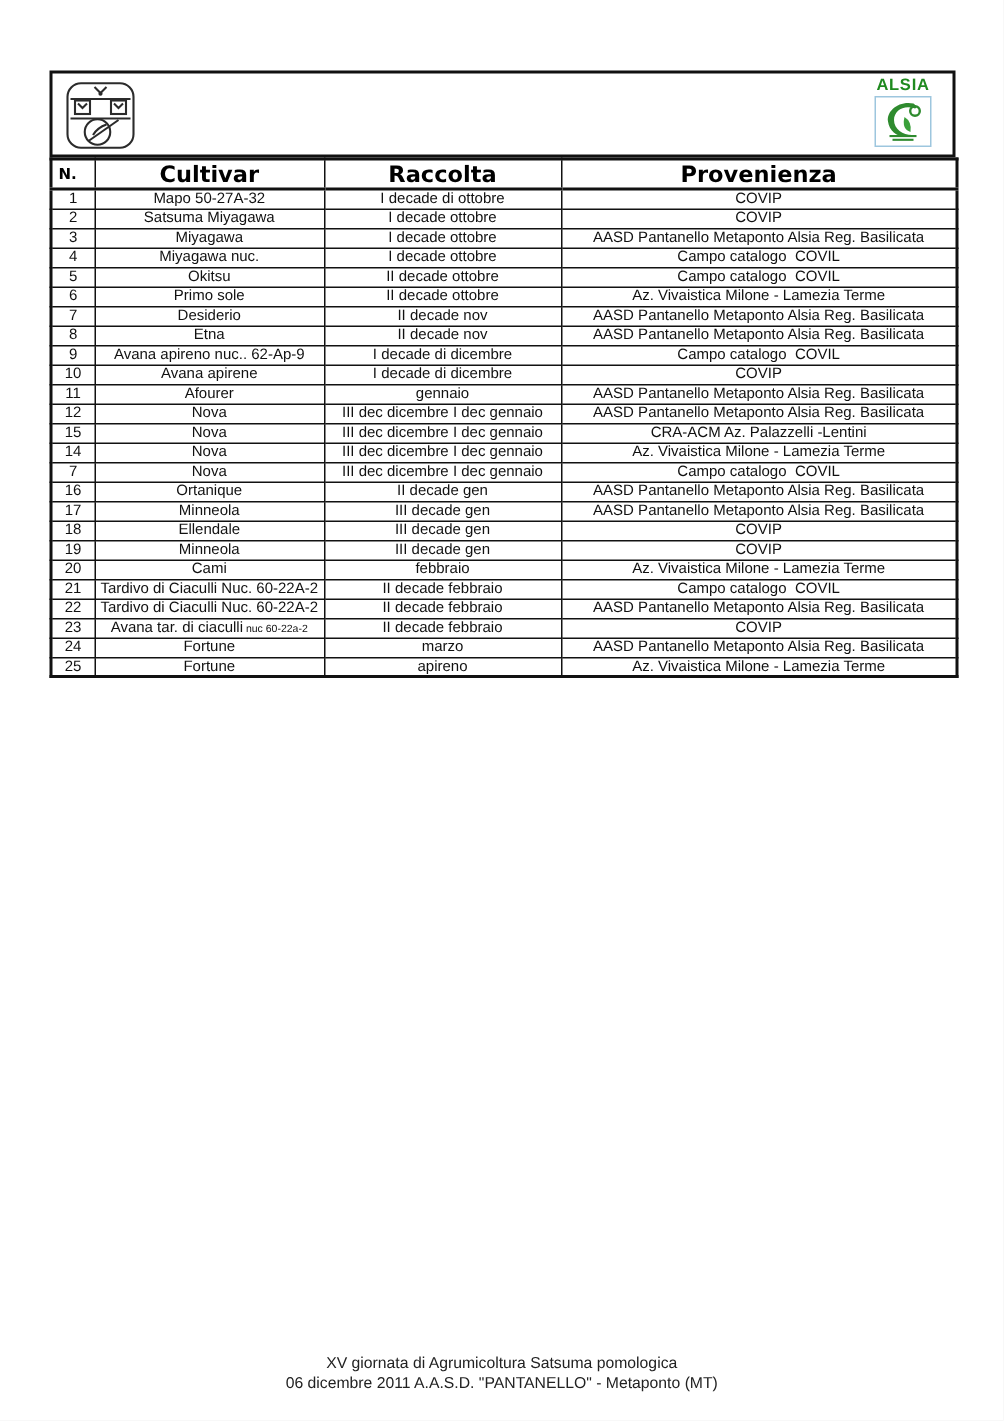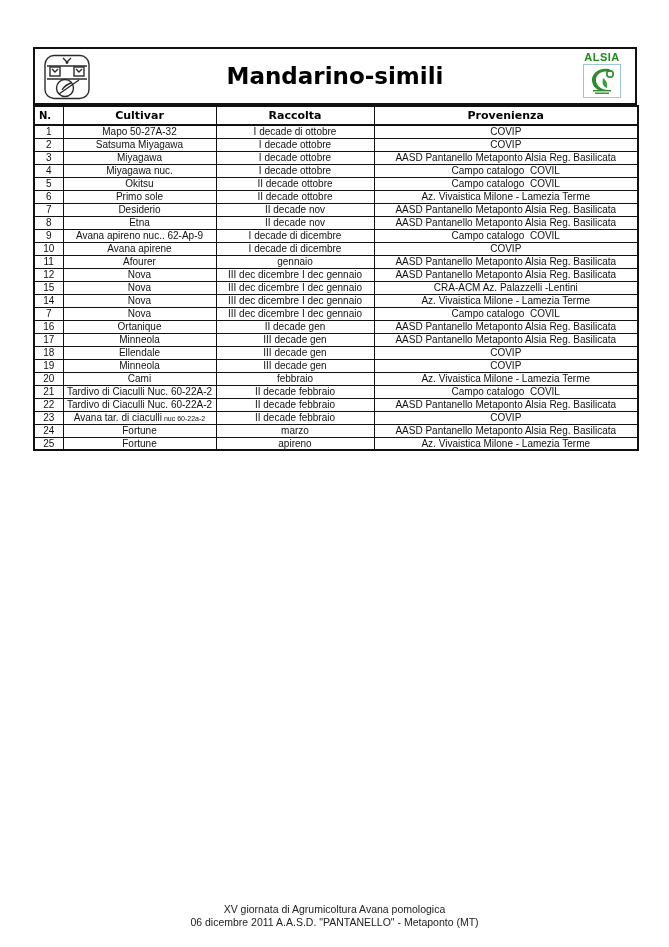--- a/index.html
+++ b/index.html
@@ -38,21 +38,21 @@
     border:2px solid #111;
   }
   table.cultivar th, table.cultivar td{
     border:1px solid #111;
     padding:0 3px;box-sizing:border-box;
     text-align:center;vertical-align:middle;
     overflow:hidden;white-space:pre;
   }
   table.cultivar thead th{
     height:19px;border-bottom:2px solid #111;
-    font-family:"DejaVu Sans", sans-serif;font-weight:700;font-size:11px;color:#000;
+    font-family:"DejaVu Sans", sans-serif;font-weight:700;font-size:15px;color:#000;
   }
   table.cultivar thead th.col-n{font-size:10px;text-align:left;padding-left:4px;}
   table.cultivar tbody td{
     height:13px;font-size:10px;line-height:11px;color:#111;
   }
   td.small{font-size:8.5px;margin-top:44px;}
   span.tiny{font-size:7px;}
   .col-n{width:29px;}
   .col-cultivar{width:153px;}
   .col-raccolta{width:158px;}
@@ -83,21 +83,20 @@
         <path d="M9 15 l3 3 l3 -3" class="ink"></path>
         <path d="M33 15 l3 3 l3 -3" class="ink"></path>
         <rect x="7" y="13" width="10" height="9" class="ink"></rect>
         <rect x="31" y="13" width="10" height="9" class="ink"></rect>
         <circle cx="22" cy="34" r="8.5" class="ink"></circle>
         <path d="M16 40 L36 26" class="ink"></path>
         <path d="M19 36 q3 -5 9 -7" class="ink"></path>
       </svg>
     </span>
 
-    <span class="page-title">Mandarino-simili</span>
 
     <span class="logo-right">
       <span class="alsia-word" style="color:#1f8a1f">ALSIA</span>
       <span class="alsia-box">
         <svg width="34" height="30" viewBox="0 0 34 30">
           <path d="M24 3 C14 1 6 8 7 15 C8 23 16 27 23 24 C17 24 11 20 11 14 C11 8 17 4 24 6 C26 7 27 5 24 3 Z" fill="#2e8b2e" stroke="none"></path>
           <circle cx="25" cy="8" r="3.2" fill="none" stroke="#2e8b2e" stroke-width="1.6"></circle>
           <path d="M18 12 q5 3 4 10 q-6 -2 -4 -10" fill="#3aa03a" stroke="none"></path>
           <rect x="8" y="24" width="18" height="1.4" fill="#2e8b2e"></rect>
           <rect x="10" y="26.5" width="14" height="1.4" fill="#2e8b2e"></rect>
@@ -270,17 +269,17 @@
         <tr>
           <td>25</td>
           <td>Fortune</td>
           <td>apireno</td>
           <td>Az. Vivaistica Milone - Lamezia Terme</td>
         </tr>
       </tbody>
   </table>
 
   <div class="footer">
-    <div>XV giornata di Agrumicoltura Avana pomologica</div>
+    <div>XV giornata di Agrumicoltura Satsuma pomologica</div>
     <div>06 dicembre 2011 A.A.S.D. "PANTANELLO" - Metaponto (MT)</div>
   </div>
 
 </div>
 
 </body></html>

